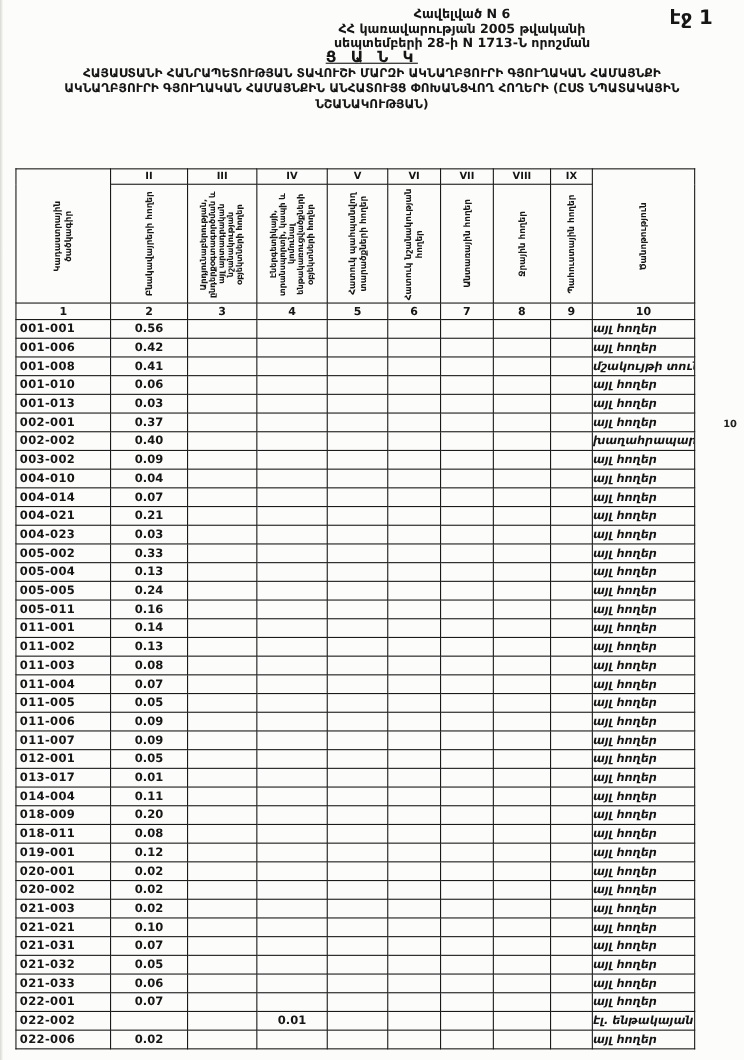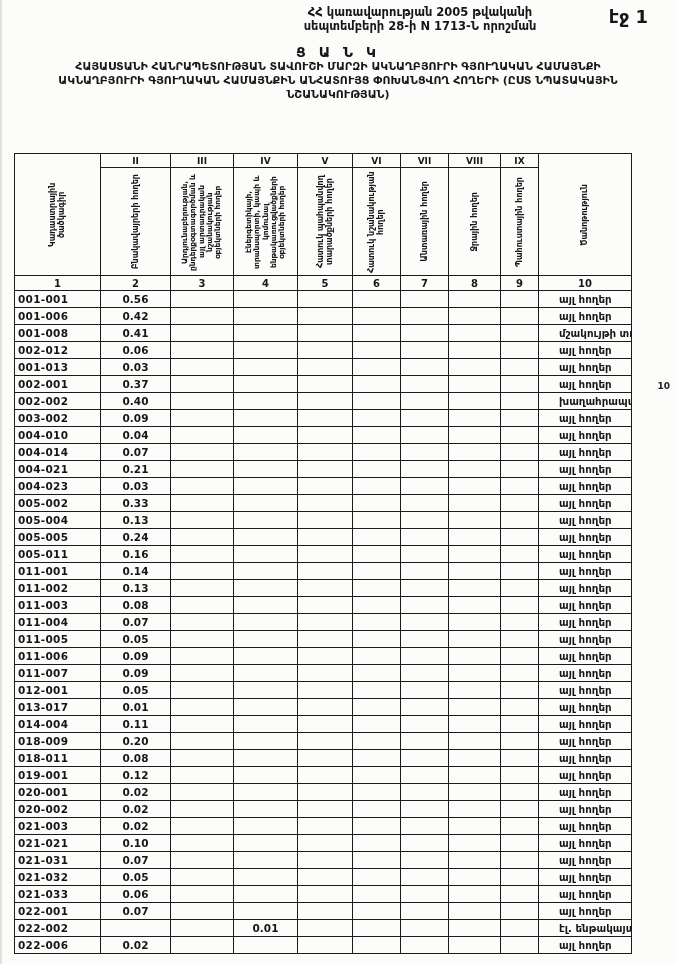--- a/index.html
+++ b/index.html
@@ -15,21 +15,21 @@
   .page-num {
     position:absolute; top:6px; right:28px;
     font-size:18px; font-weight:700;
   }
   .appendix-block {
     position:absolute; top:6px; left:250px; width:340px;
     text-align:center; font-size:11.5px; font-weight:700; line-height:1.18;
   }
   .doc-title {
     position:absolute; top:44px; left:0; width:676px;
-    text-align:center; font-size:14px; font-weight:700; letter-spacing:4px;
+    text-align:center; font-size:14px; font-weight:700; letter-spacing:4px;text-decoration:underline;
   }
   .doc-subtitle {
     position:absolute; top:60px; left:8px; width:660px;
     text-align:center; font-size:11px; font-weight:700; line-height:1.27;
   }
   table.land-table {
     position:absolute; top:153px; left:14px;
     width:617px; table-layout:fixed;
     border-collapse:collapse;
   }
@@ -52,36 +52,37 @@
   }
   .vert.small { font-size:7.4px; line-height:1.12; }
   .land-table thead tr.num-row th {
     height:15px; font-size:10px; text-align:center; vertical-align:middle; font-weight:700;
   }
   .land-table tbody td {
     height:17px; font-size:10.5px; vertical-align:middle; white-space:nowrap;
   }
   .land-table tbody td.c-code { text-align:left; padding-left:3px; letter-spacing:0.3px; }
   .land-table tbody td.c-val  { text-align:center; }
-  .land-table tbody td.c-note { text-align:left; padding-left:20px; font-size:10.3px; }
+  .land-table tbody td.c-note { text-align:left; padding-left:0; font-size:10.3px;font-style:italic; }
   .margin-note {
     position:absolute; top:381px; right:6px;
     font-size:9px; font-weight:700; color:#222;
   }
   
   .scan-edge { position:absolute; left:0; top:0; width:3px; height:964px; background:linear-gradient(to right,#d8d8d4,transparent); }
 </style>
 </head>
 <body>
 
 <div class="scan-edge"></div>
 
 <div class="page-num">էջ 1</div>
 
 <div class="appendix-block">
+  <div>Հավելված N 6</div>
   <div>ՀՀ կառավարության 2005 թվականի</div>
   <div>սեպտեմբերի 28-ի N 1713-Ն որոշման</div>
 </div>
 
 <div class="doc-title">Ց Ա Ն Կ</div>
 
 <div class="doc-subtitle">
   <div>ՀԱՅԱՍՏԱՆԻ ՀԱՆՐԱՊԵՏՈՒԹՅԱՆ ՏԱՎՈՒՇԻ ՄԱՐԶԻ ԱԿՆԱՂԲՅՈՒՐԻ ԳՅՈՒՂԱԿԱՆ ՀԱՄԱՅՆՔԻ</div>
   <div>ԱԿՆԱՂԲՅՈՒՐԻ ԳՅՈՒՂԱԿԱՆ ՀԱՄԱՅՆՔԻՆ ԱՆՀԱՏՈՒՅՑ ՓՈԽԱՆՑՎՈՂ ՀՈՂԵՐԻ (ԸՍՏ ՆՊԱՏԱԿԱՅԻՆ</div>
   <div>ՆՇԱՆԱԿՈՒԹՅԱՆ)</div>
@@ -187,21 +188,21 @@
         <td class="c-val"></td>
         <td class="c-val"></td>
         <td class="c-val"></td>
         <td class="c-val"></td>
         <td class="c-val"></td>
         <td class="c-val"></td>
         <td class="c-val"></td>
         <td class="c-note">մշակույթի տուն</td>
       </tr>
       <tr>
-        <td class="c-code">002-012</td>
+        <td class="c-code">001-010</td>
         <td class="c-val">0.06</td>
         <td class="c-val"></td>
         <td class="c-val"></td>
         <td class="c-val"></td>
         <td class="c-val"></td>
         <td class="c-val"></td>
         <td class="c-val"></td>
         <td class="c-val"></td>
         <td class="c-note">այլ հողեր</td>
       </tr>

